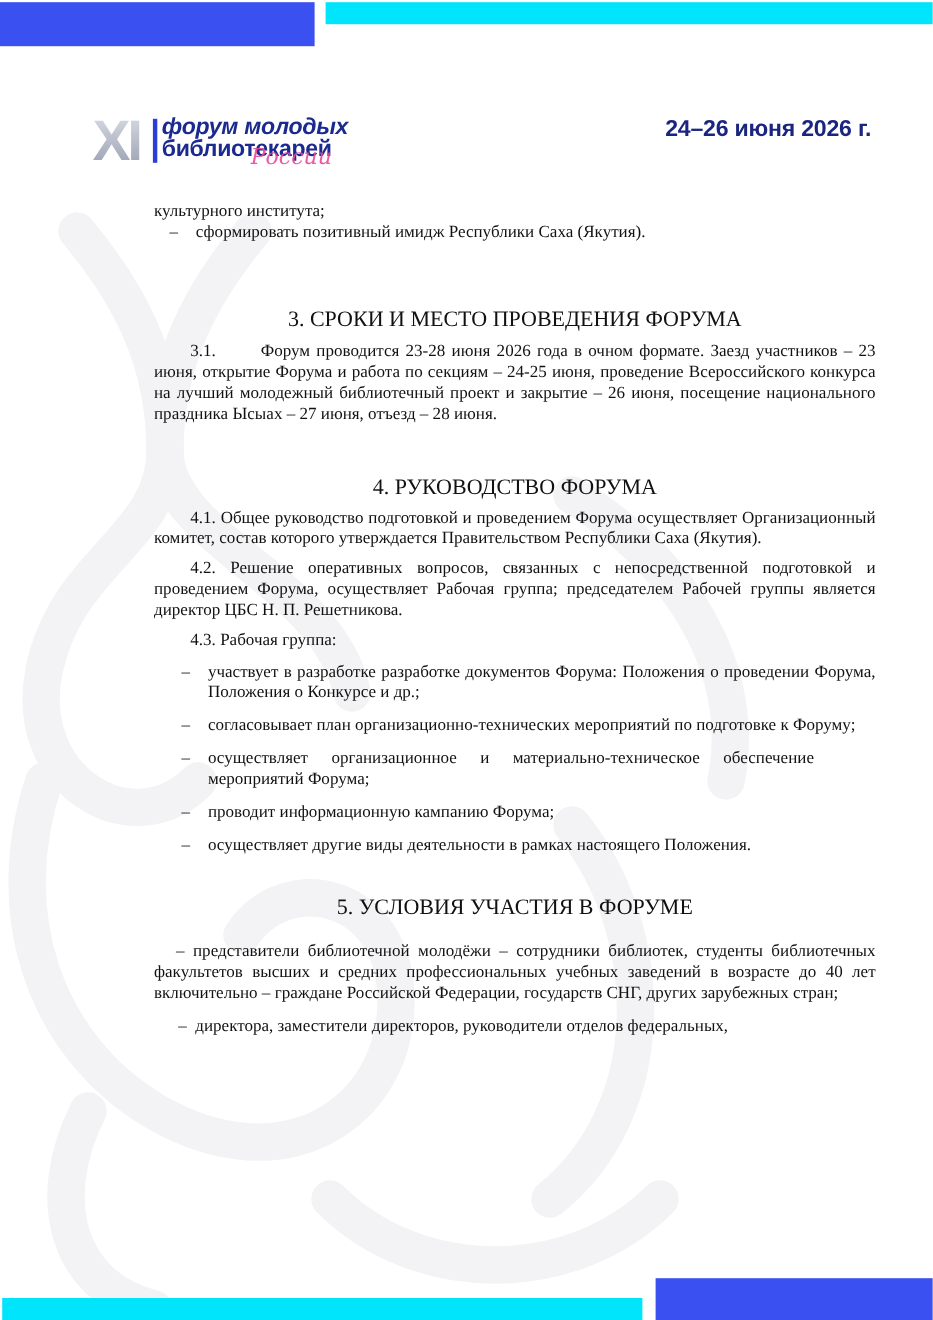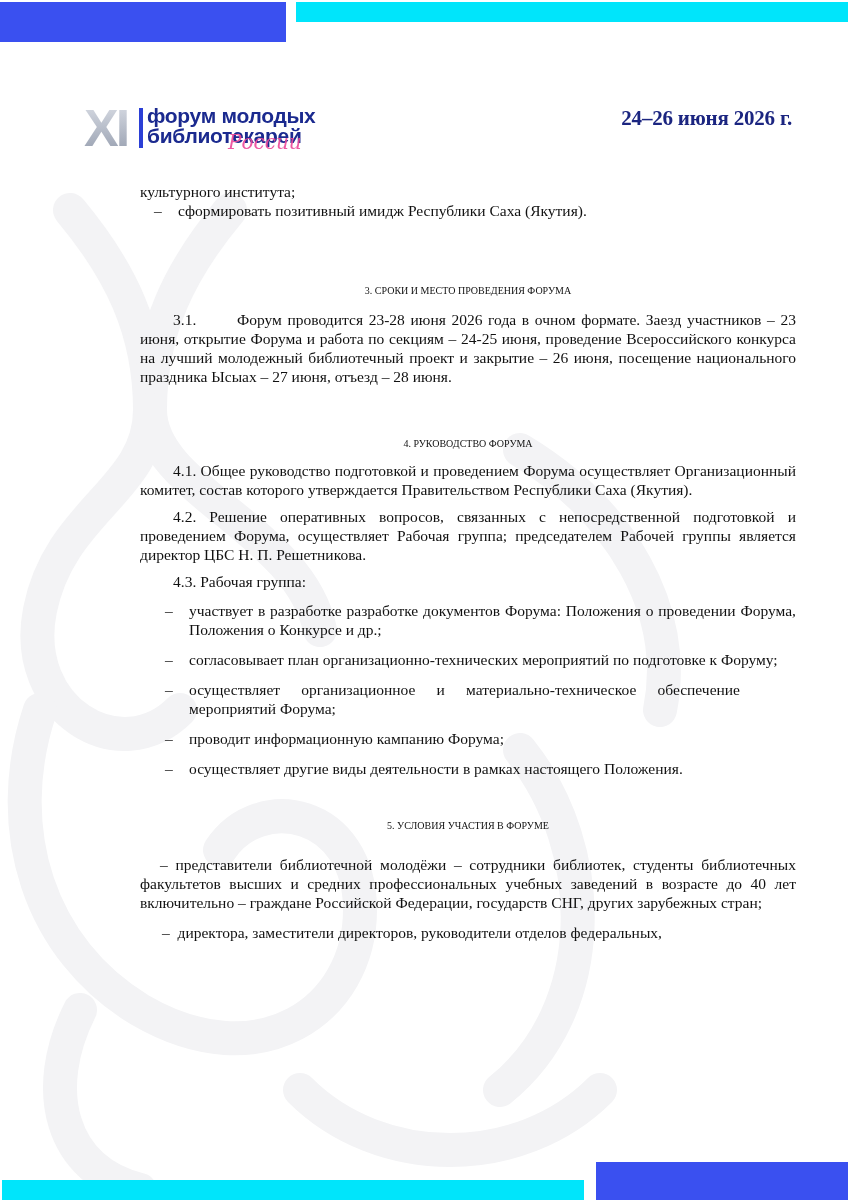--- a/index.html
+++ b/index.html
@@ -25,36 +25,36 @@
     color: #b6bcc8;
     background: linear-gradient(180deg, #d6dae2 0%, #9aa2b2 100%);
     -webkit-background-clip: text; background-clip: text; -webkit-text-fill-color: transparent;
   }
   .logo-bar { position: absolute; left: 59px; top: 4px; width: 4px; height: 40px; background: #2b3fd6; }
   .logo-line1, .logo-line2 {
     position: absolute; left: 67px;
     font-family: "Liberation Sans", "DejaVu Sans", sans-serif; font-weight: bold;
     font-size: 21px; line-height: 20px; color: #1b2a8f; letter-spacing: -0.3px; white-space: nowrap;
   }
-  .logo-line1 { top: 2px; }
+  .logo-line1 { top: 2px; font-style: italic; }
   .logo-line2 { top: 22px; text-align: center; }
   .logo-script {
     position: absolute; left: 148px; top: 26px;
     font-family: "DejaVu Serif", serif; font-style: italic;
     font-size: 20px; color: #ec4899; opacity: 0.9; white-space: nowrap;
   }
   .event-date {
     position: absolute; right: 56px; top: 106px; z-index: 2;
-    font-family: Liberation Serif, serif; font-weight: bold;
+    font-family: Liberation Sans, sans-serif; font-weight: bold;
     font-size: 21px; color: #1b2580; letter-spacing: -0.2px; white-space: nowrap; margin-left: 34px;
   }
 
   .content { position: absolute; left: 128px; top: 182px; width: 656px; z-index: 1; font-size: 15.5px; line-height: 19px; margin-left: 12px; }
   .p { margin: 0; text-align: justify; }
-  .h { text-align: center; margin: 0; font-size: 10px; }
+  .h { text-align: center; margin: 0; font-size: 20px; }
   .indent { text-indent: 33px; }
   .dash-item { position: relative; padding-left: 24px; text-align: justify; }
   .dash-item .dash { position: absolute; left: 0; top: 0; }
 </style>
 </head>
 <body>
 
 <div class="bar bar-top-left"></div>
 <div class="bar bar-top-right"></div>
 

